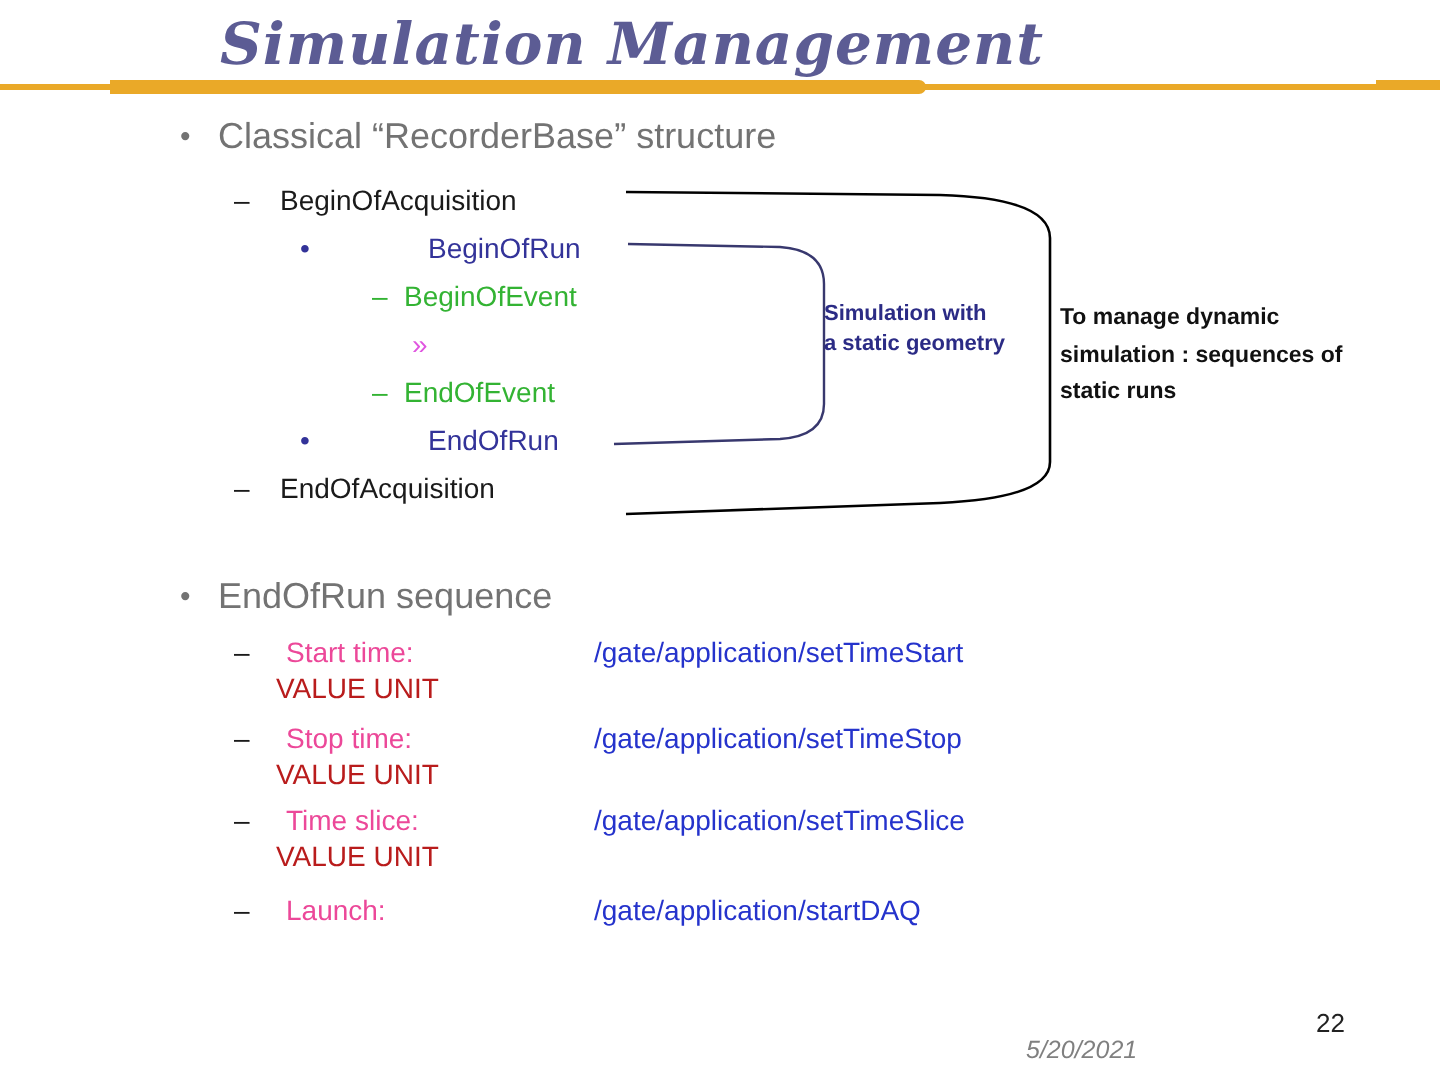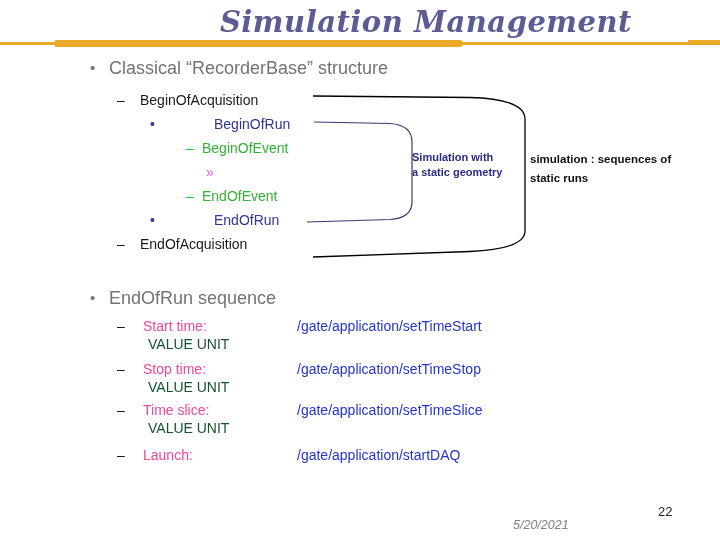--- a/index.html
+++ b/index.html
@@ -2,21 +2,21 @@
 <html><head>
 <meta charset="utf-8">
 <style>
   html,body{margin:0;padding:0;background:#ffffff;}
   #slide{
     position:relative;width:720px;height:540px;background:#ffffff;overflow:hidden;
     font-family:"Liberation Sans",sans-serif;
   }
   
   .slide-title{
-    position:absolute;top:5px;left:0;width:632px;text-align:right;
+    position:absolute;top:5px;left:0;width:632px;text-align:center;
     font-family:"DejaVu Serif",serif;font-style:italic;font-weight:bold;
     font-size:29px;color:#5C5C94;letter-spacing:0.5px;
   }
   
   .divider-base{position:absolute;top:42px;left:0;width:720px;height:3px;background:#EAA928;}
   .divider-thick{position:absolute;top:40px;left:55px;width:408px;height:7px;background:#EAA928;border-radius:0 4px 4px 0;}
   .divider-right{position:absolute;top:40px;left:688px;width:32px;height:5px;background:#EAA928;}
   
   .section-heading{position:absolute;left:90px;font-size:18px;color:#737373;white-space:nowrap;}
   .section-heading .h-bullet{display:inline-block;width:19px;font-size:15px;vertical-align:1px;}
@@ -36,21 +36,21 @@
   
   .annot{position:absolute;font-weight:bold;white-space:nowrap;}
   #annot-static{left:412px;top:150px;font-size:11px;line-height:15px;color:#2B2B85;}
   #annot-dynamic{left:530px;top:150px;font-size:11.5px;line-height:18.5px;color:#111111;}
   
   .cmd-group{position:absolute;left:0;width:600px;font-size:14px;white-space:nowrap;}
   .cmd-group span{position:absolute;top:0;}
   .cmd-marker{left:117px;color:#1a1a1a;}
   .cmd-label{left:143px;color:#ec4899;}
   .cmd-path{left:297px;color:#2533CC;}
-  .cmd-value{left:148px;top:18px !important;color:#14532d;}
+  .cmd-value{left:138px;top:18px !important;color:#b91c1c;}
   #cmd-0{top:318px;} #cmd-1{top:361px;} #cmd-2{top:402px;} #cmd-3{top:447px;}
   
   #footer-date{position:absolute;left:513px;top:518px;font-size:12.5px;color:#808080;font-style:italic;}
   #footer-page{position:absolute;left:658px;top:504px;font-size:13px;color:#222222;}
 </style>
 </head>
 <body>
 
 <div id="slide">
 
@@ -97,20 +97,21 @@
   <svg id="bracket-svg" viewBox="0 0 240 185">
     <path d="M 13 11 L 170 12.5 Q 225 14 225 34 L 225 146 Q 225 164 170 166.5 L 13 172" fill="none" stroke="#000000" stroke-width="1.3"></path>
     <path d="M 14 37 L 90 38.5 Q 112 40 112 57 L 112 117 Q 112 133 90 134.5 L 7 137" fill="none" stroke="#38386E" stroke-width="1.2"></path>
   </svg>
 
   <div class="annot" id="annot-static">
     <div>Simulation with</div>
     <div>a static geometry</div>
   </div>
   <div class="annot" id="annot-dynamic">
+    <div>To manage dynamic</div>
     <div>simulation :  sequences of</div>
     <div>static runs</div>
   </div>
 
   <div class="section-heading" id="heading-command">
     <span class="h-bullet">•</span><span>EndOfRun sequence</span>
   </div>
 
   <div class="cmd-group" id="cmd-0">
     <span class="cmd-marker">–</span>

